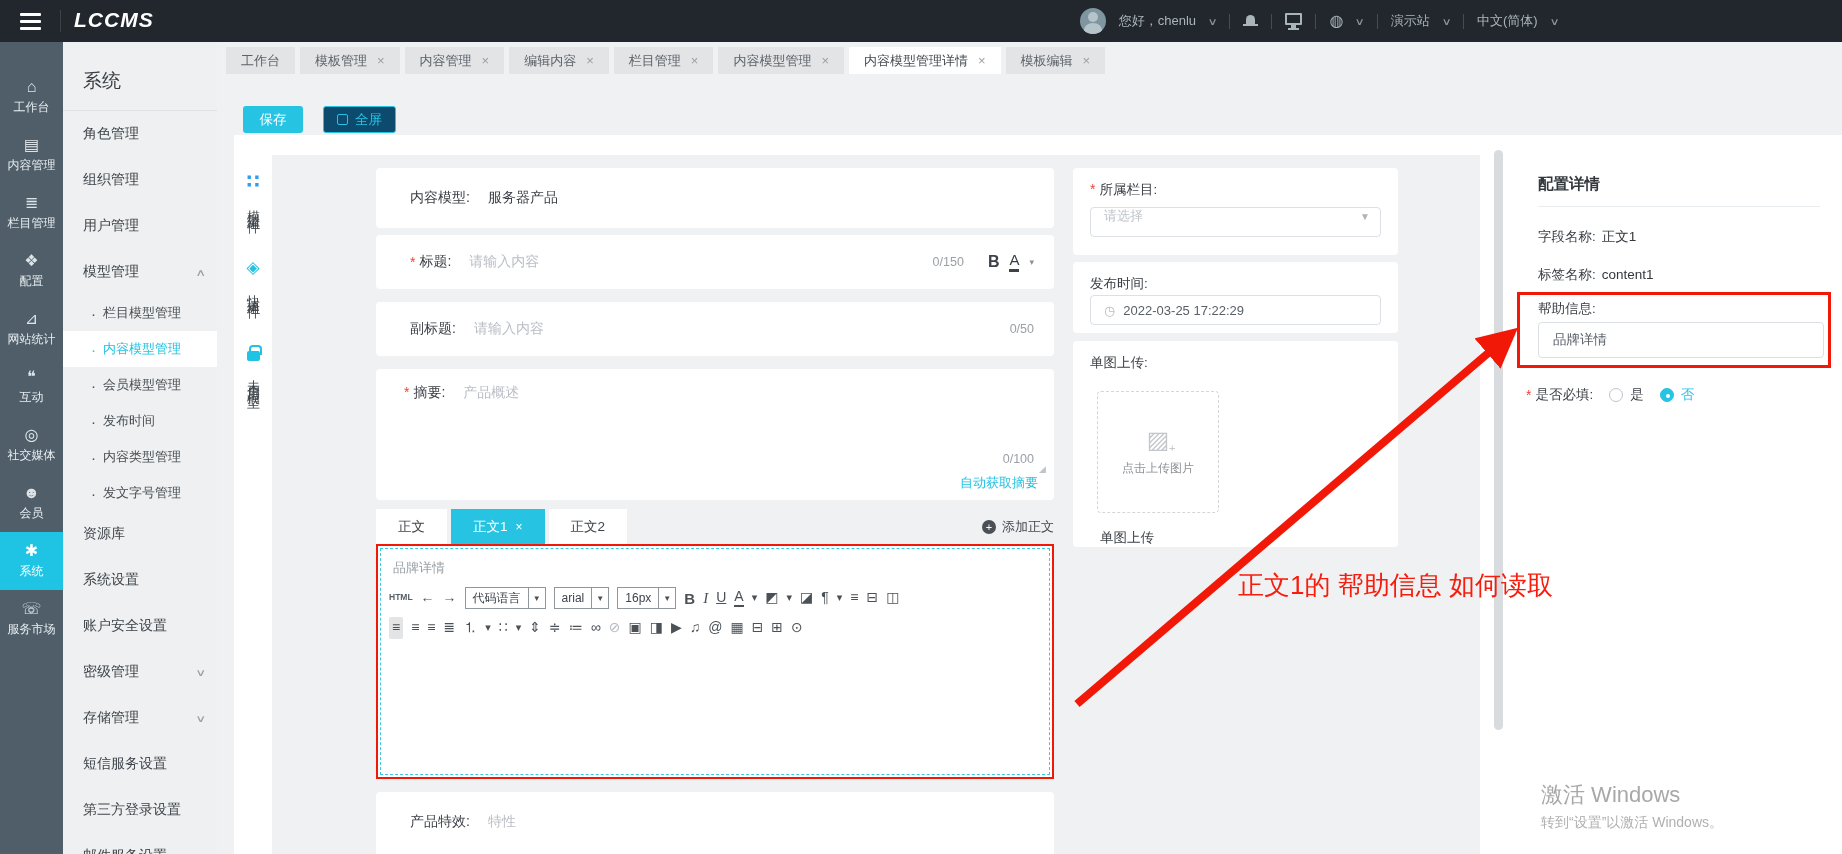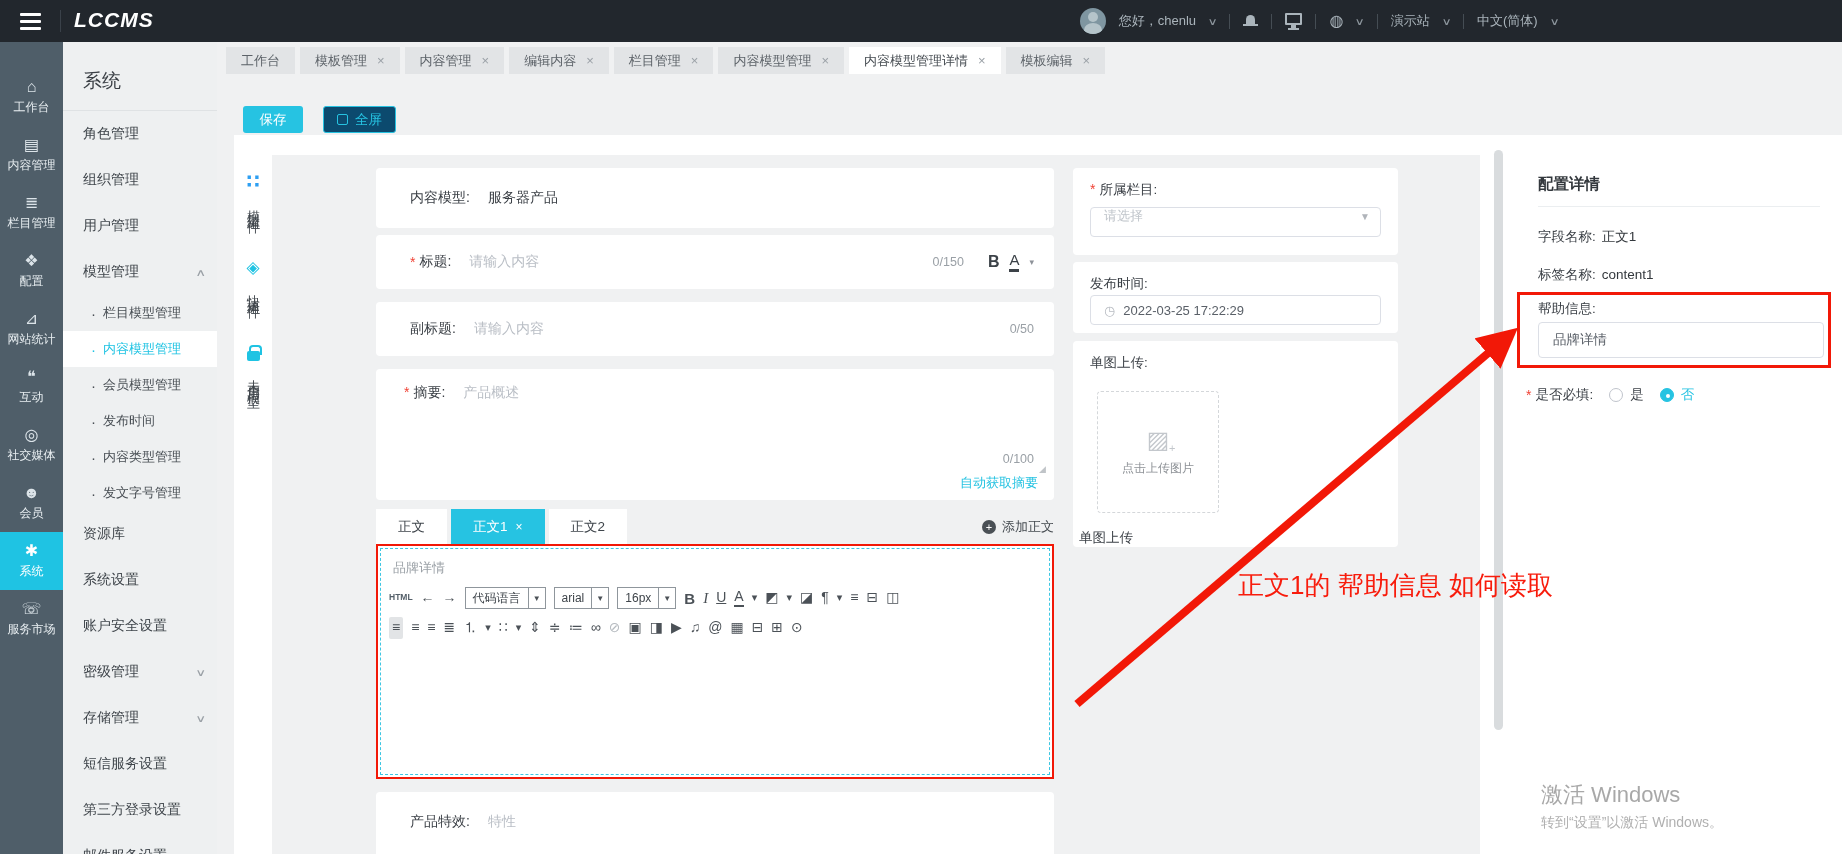--- a/index.html
+++ b/index.html
@@ -117,21 +117,21 @@
 .s-label { position:absolute; left:17px; top:13px; font-size:13.5px; color:#3a3f45; }
 .sel-box { position:absolute; left:17px; top:39px; width:291px; height:30px; border:1px solid #dcdfe6; border-radius:4px; display:flex; align-items:center; padding:0 10px 12px 13px; font-size:13px; color:#bfc4ca; cursor:pointer; background:#fff; }
 .sel-box .spacer { flex:1; }
 .sel-arrow { font-size:10px; color:#b0b4ba; }
 .date-box { position:absolute; left:17px; top:33px; width:291px; height:30px; border:1px solid #dcdfe6; border-radius:4px; display:flex; align-items:center; gap:8px; padding:0 13px; font-size:13px; color:#5a6068; cursor:text; background:#fff; }
 .clock { font-size:13px; color:#b9bdc3; }
 .up-box { position:absolute; left:24px; top:50px; width:122px; height:122px; border:1px dashed #d4d7da; border-radius:4px; display:flex; flex-direction:column; align-items:center; justify-content:center; gap:8px; cursor:pointer; }
 .up-ico { font-size:24px; color:#c3c7cc; line-height:1; position:relative; }
 .up-ico::after { content:"+"; position:absolute; right:-6px; bottom:-2px; font-size:11px; color:#c3c7cc; }
 .up-hint { font-size:12px; color:#8d9196; }
-.up-cap { position:absolute; left:6px; top:188px; font-size:13.5px; color:#3a3f45; }
+.up-cap { position:absolute; left:27px; top:188px; font-size:13.5px; color:#3a3f45; }
 
 .scroll-thumb { position:absolute; left:1277px; top:108px; width:9px; height:580px; background:#d9dcde; border-radius:5px; cursor:pointer; }
 .config { position:absolute; left:1295px; top:108px; width:330px; bottom:0; background:#fff; }
 .cfg-title { position:absolute; left:26px; top:24px; font-size:15.5px; font-weight:bold; color:#33383d; }
 .cfg-div { position:absolute; left:26px; right:22px; top:56px; height:1px; background:#ebeef0; }
 .cfg-row { position:absolute; left:26px; font-size:13.5px; color:#3a3f45; }
 .cfg-val { color:#33383d; margin-left:6px; }
 .cfg-input { position:absolute; left:26px; top:172px; width:286px; height:36px; border:1px solid #dcdfe6; border-radius:4px; padding:0 14px; font-size:13.5px; color:#5a6068; font-family:inherit; outline:none; }
 .req-row { position:absolute; left:14px; top:236px; display:flex; align-items:center; font-size:13.5px; color:#3a3f45; }
 .radio { width:14px; height:14px; border:1px solid #c0c4cc; border-radius:50%; margin:0 7px 0 16px; cursor:pointer; position:relative; background:#fff; }

